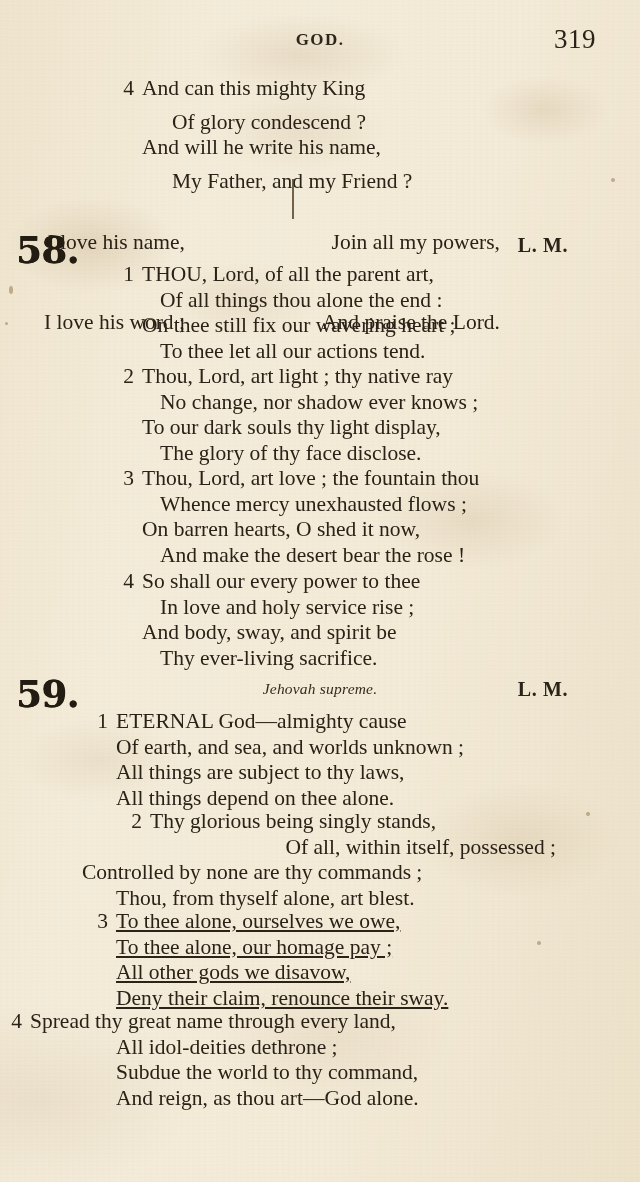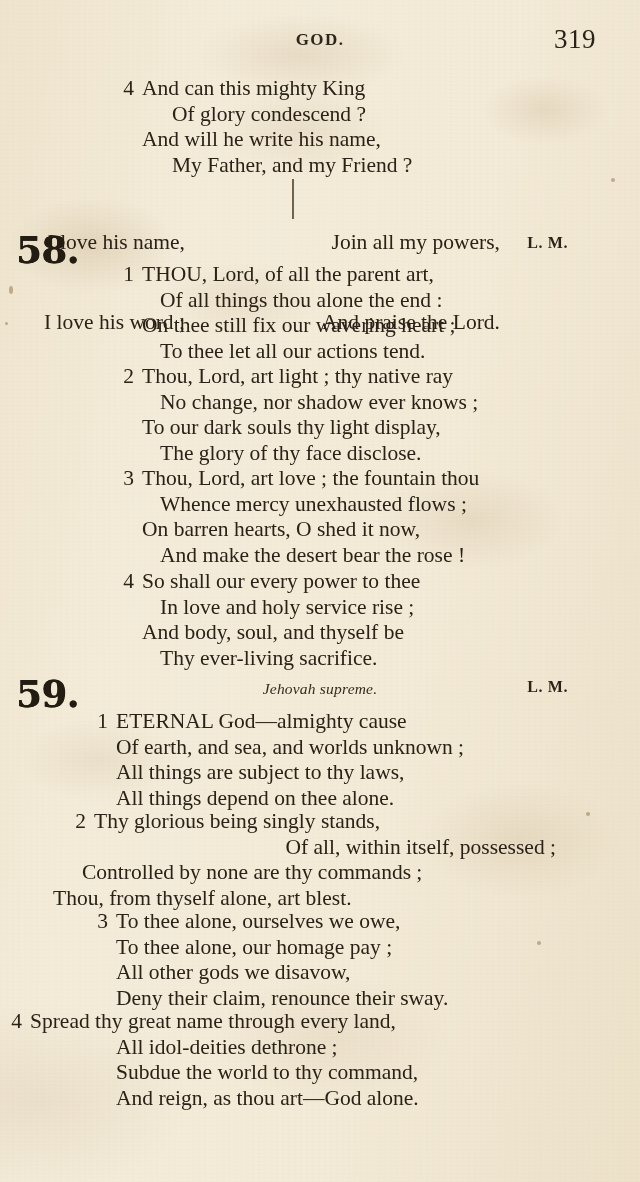--- a/index.html
+++ b/index.html
@@ -69,21 +69,21 @@
   .page-number {
     position: absolute;
     right: 44px;
     top: -6px;
     font-size: 27px;
     color: #2b2318;
     letter-spacing: 0.5px;
   }
   .ind1 { padding-left: 160px; }
   .ind2 { padding-left: 112px; }
-  .ind3 { padding-left: 172px; }
+  .ind3 { padding-left: 172px; margin-top: 8px; }
 
   
   .stanza {
     position: absolute;
     width: 556px;
   }
   .stanza .row {
     display: block;
     font-size: 21.5px;
     line-height: 25.6px;
@@ -149,21 +149,21 @@
     font-style: italic;
     font-size: 15.5px;
     letter-spacing: 0.2px;
     color: #332b1d;
     top: 4px;
   }
   .hymn-meter {
     position: absolute;
     right: 72px;
     top: 2px;
-    font-size: 16px;
+    font-size: 20px;
     font-weight: bold;
     letter-spacing: 0.6px;
     color: #2b2318;
   }
 
   
   .speck {
     position: absolute;
     background: #8a7044;
     border-radius: 50%;
@@ -231,45 +231,45 @@
     <div class="stanza" style="top:466px;">
       <div class="row ind2"><span class="num">3</span><span>Thou, Lord, art love ; the fountain thou</span></div>
       <div class="row ind1">Whence mercy unexhausted flows ;</div>
       <div class="row ind2"><span class="num"></span><span>On barren hearts, O shed it now,</span></div>
       <div class="row ind1">And make the desert bear the rose !</div>
     </div>
 
     <div class="stanza" style="top:569px;">
       <div class="row ind2"><span class="num">4</span><span>So shall our every power to thee</span></div>
       <div class="row ind1">In love and holy service rise ;</div>
-      <div class="row ind2"><span class="num"></span><span>And body, soul, and thyself be</span></div>
+      <div class="row ind2"><span class="num"></span><span>And body, sway, and spirit be</span></div>
       <div class="row ind1">Thy ever-living sacrifice.</div>
     </div>
 
     <div class="hymn-head" style="top:676px;">
       <div class="hymn-no">59.</div>
       <div class="hymn-subject">Jehovah supreme.</div>
       <div class="hymn-meter">L. M.</div>
     </div>
 
     <div class="stanza" style="top:709px;">
       <div class="row" style="padding-left:86px;"><span class="num">1</span><span>ETERNAL God—almighty cause</span></div>
       <div class="row" style="padding-left:116px;">Of earth, and sea, and worlds unknown ;</div>
       <div class="row" style="padding-left:86px;"><span class="num"></span><span>All things are subject to thy laws,</span></div>
       <div class="row" style="padding-left:116px;">All things depend on thee alone.</div>
     </div>
 
     <div class="stanza" style="top:809px;">
-      <div class="row" style="padding-left:64px;"><span class="num">2</span><span>Thy glorious being singly stands,</span></div>
+      <div class="row" style="padding-left:120px;"><span class="num">2</span><span>Thy glorious being singly stands,</span></div>
       <div class="row" style="padding-left:116px;text-align:right;">Of all, within itself, possessed ;</div>
       <div class="row" style="padding-left:52px;"><span class="num"></span><span>Controlled by none are thy commands ;</span></div>
-      <div class="row" style="padding-left:53px;">Thou, from thyself alone, art blest.</div>
-    </div>
-
-    <div class="stanza" style="top:909px;">
+      <div class="row" style="padding-left:116px;">Thou, from thyself alone, art blest.</div>
+    </div>
+
+    <div class="stanza" style="top:909px;text-decoration:underline;">
       <div class="row" style="padding-left:86px;"><span class="num">3</span><span>To thee alone, ourselves we owe,</span></div>
       <div class="row" style="padding-left:116px;">To thee alone, our homage pay ;</div>
       <div class="row" style="padding-left:86px;"><span class="num"></span><span>All other gods we disavow,</span></div>
       <div class="row" style="padding-left:116px;">Deny their claim, renounce their sway.</div>
     </div>
 
     <div class="stanza" style="top:1009px;">
       <div class="row" style=""><span class="num">4</span><span>Spread thy great name through every land,</span></div>
       <div class="row" style="padding-left:116px;">All idol-deities dethrone ;</div>
       <div class="row" style="padding-left:86px;"><span class="num"></span><span>Subdue the world to thy command,</span></div>

